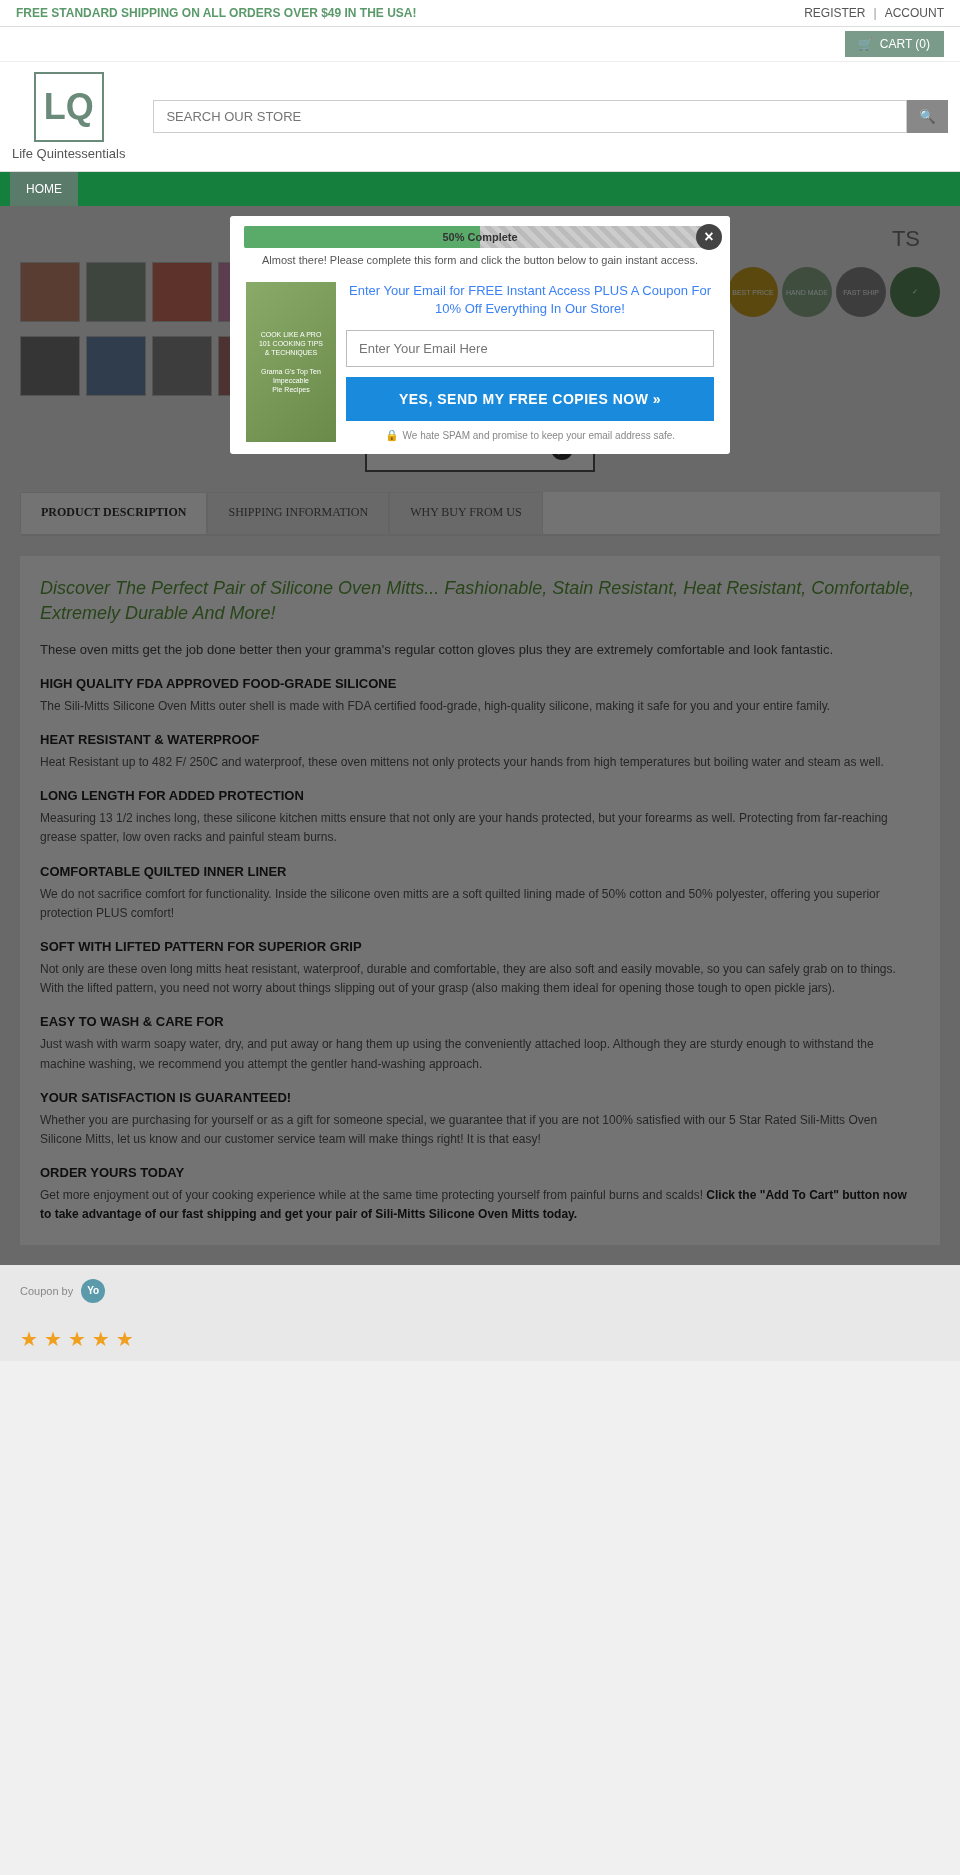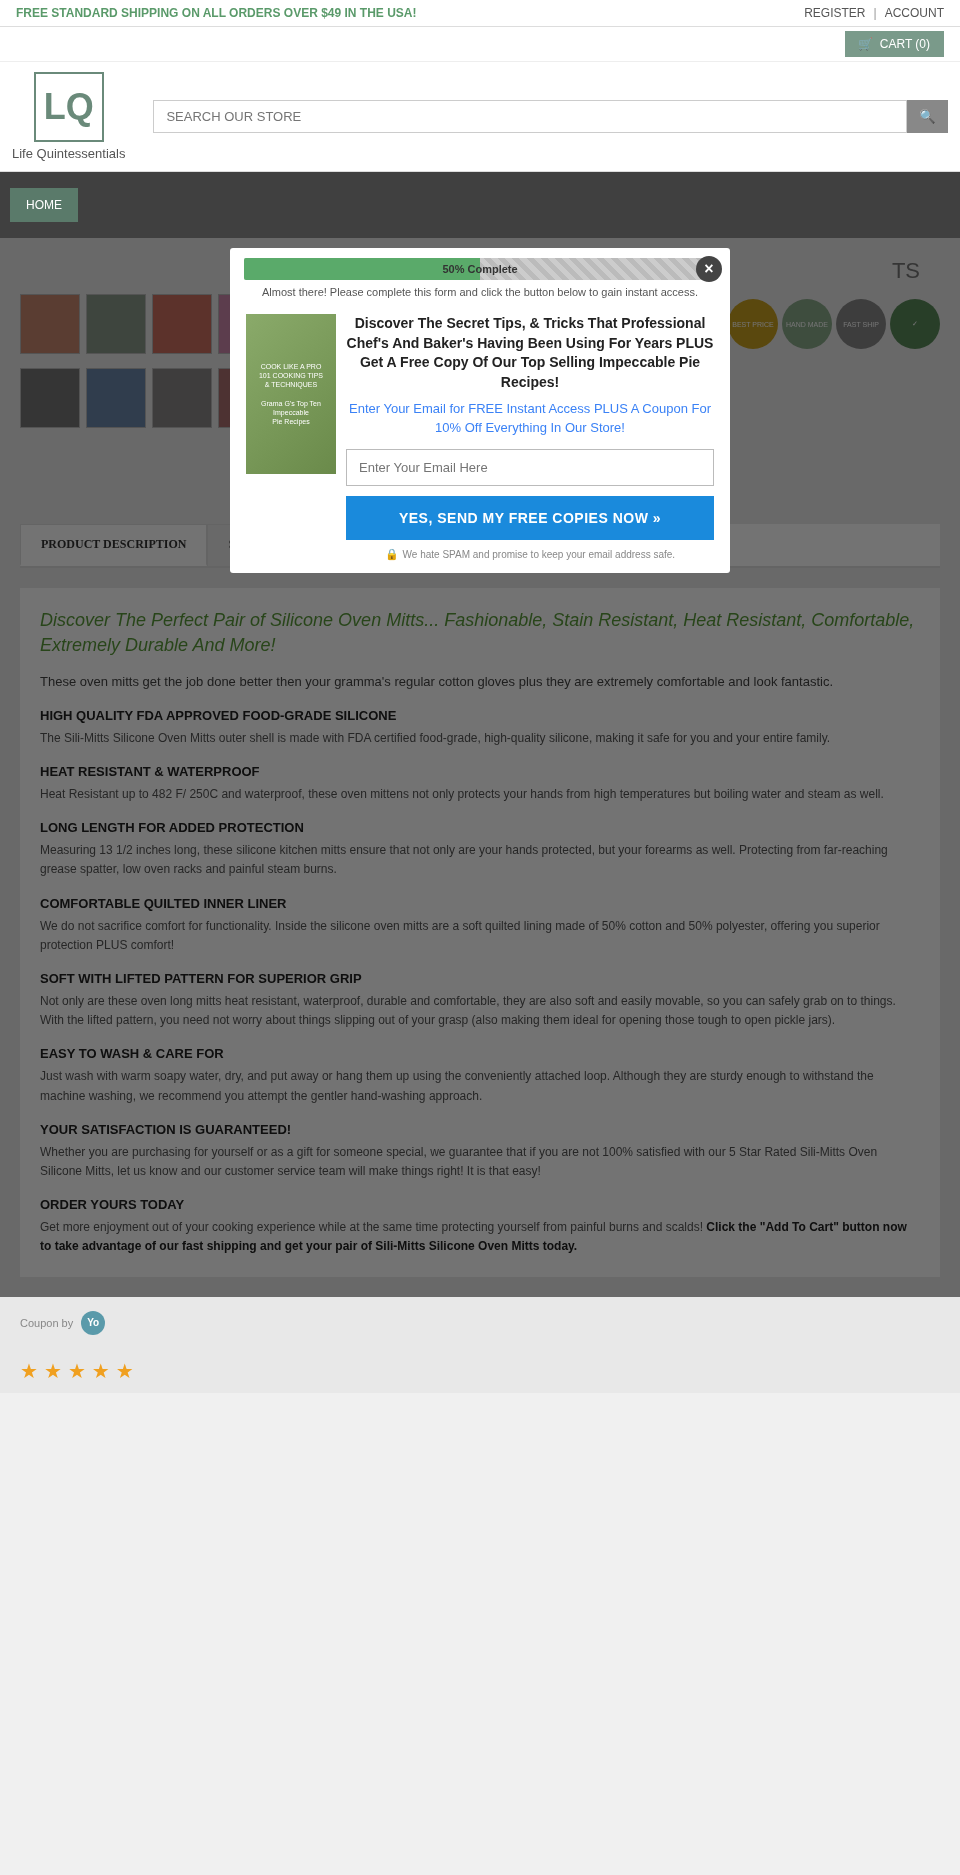--- a/index.html
+++ b/index.html
@@ -20,21 +20,21 @@
     .header { background: #fff; display: flex; align-items: center; padding: 10px 12px; gap: 28px; border-bottom: 1px solid #ddd; }
     .logo-area { display: flex; flex-direction: column; align-items: center; }
     .logo-box { width: 70px; height: 70px; border: 2px solid #6a8a7a; display: flex; align-items: center; justify-content: center; }
     .logo-text-lq { font-size: 36px; font-weight: bold; color: #6a8a7a; }
     .logo-name { font-size: 13px; color: #555; margin-top: 4px; }
     .search-bar { flex: 1; display: flex; }
     .search-bar input { width: 100%; padding: 8px 12px; border: 1px solid #ccc; font-size: 13px; }
     .search-bar button { background: #888; border: none; padding: 8px 12px; cursor: pointer; color: white; }
 
     
-    .nav-bar { background: #404040; display: flex; padding: 16px 10px; }
+    .nav-bar { background: #15803d; display: flex; padding: 0 10px; }
     .nav-item { color: white; padding: 10px 16px; font-size: 12px; cursor: pointer; text-transform: uppercase; }
     .nav-item.active { background: #5a7a6a; }
 
     
     .main { background: #e8e8e8; padding: 20px; position: relative; min-height: 400px; }
 
     
     .thumbnails-row { display: flex; gap: 6px; padding: 10px 0; align-items: center; }
     .thumb { width: 60px; height: 60px; background: #ccc; border: 1px solid #bbb; display: flex; align-items: center; justify-content: center; font-size: 9px; color: #666; }
     .thumb.selected { border: 2px solid #5a9a6a; }
@@ -247,21 +247,20 @@
 
       <div class="modal-body">
 
         <div class="modal-book-img">
           <div class="modal-book-img-placeholder">
             <span style="font-size:7px; line-height:1.3;">COOK LIKE A PRO<br>101 COOKING TIPS<br>&amp; TECHNIQUES<br><br>Grama G's Top Ten<br>Impeccable<br>Pie Recipes</span>
           </div>
         </div>
 
         <div class="modal-content-right">
-          <div class="modal-headline">Discover The Secret Tips, &amp; Tricks That Professional Chef's And Baker's Having Been Using For Years PLUS Get A Free Copy Of Our Top Selling Impeccable Pie Recipes!</div>
           <div class="modal-sub">Enter Your Email for FREE Instant Access PLUS A Coupon For 10% Off Everything In Our Store!</div>
           <input class="modal-email-input" type="email" placeholder="Enter Your Email Here" style="">
           <button class="modal-cta-btn">YES, SEND MY FREE COPIES NOW »</button>
           <div class="modal-spam-note">
             <span class="lock-icon-small">🔒</span>
             <span>We hate SPAM and promise to keep your email address safe.</span>
           </div>
         </div>
       </div>
     </div>

